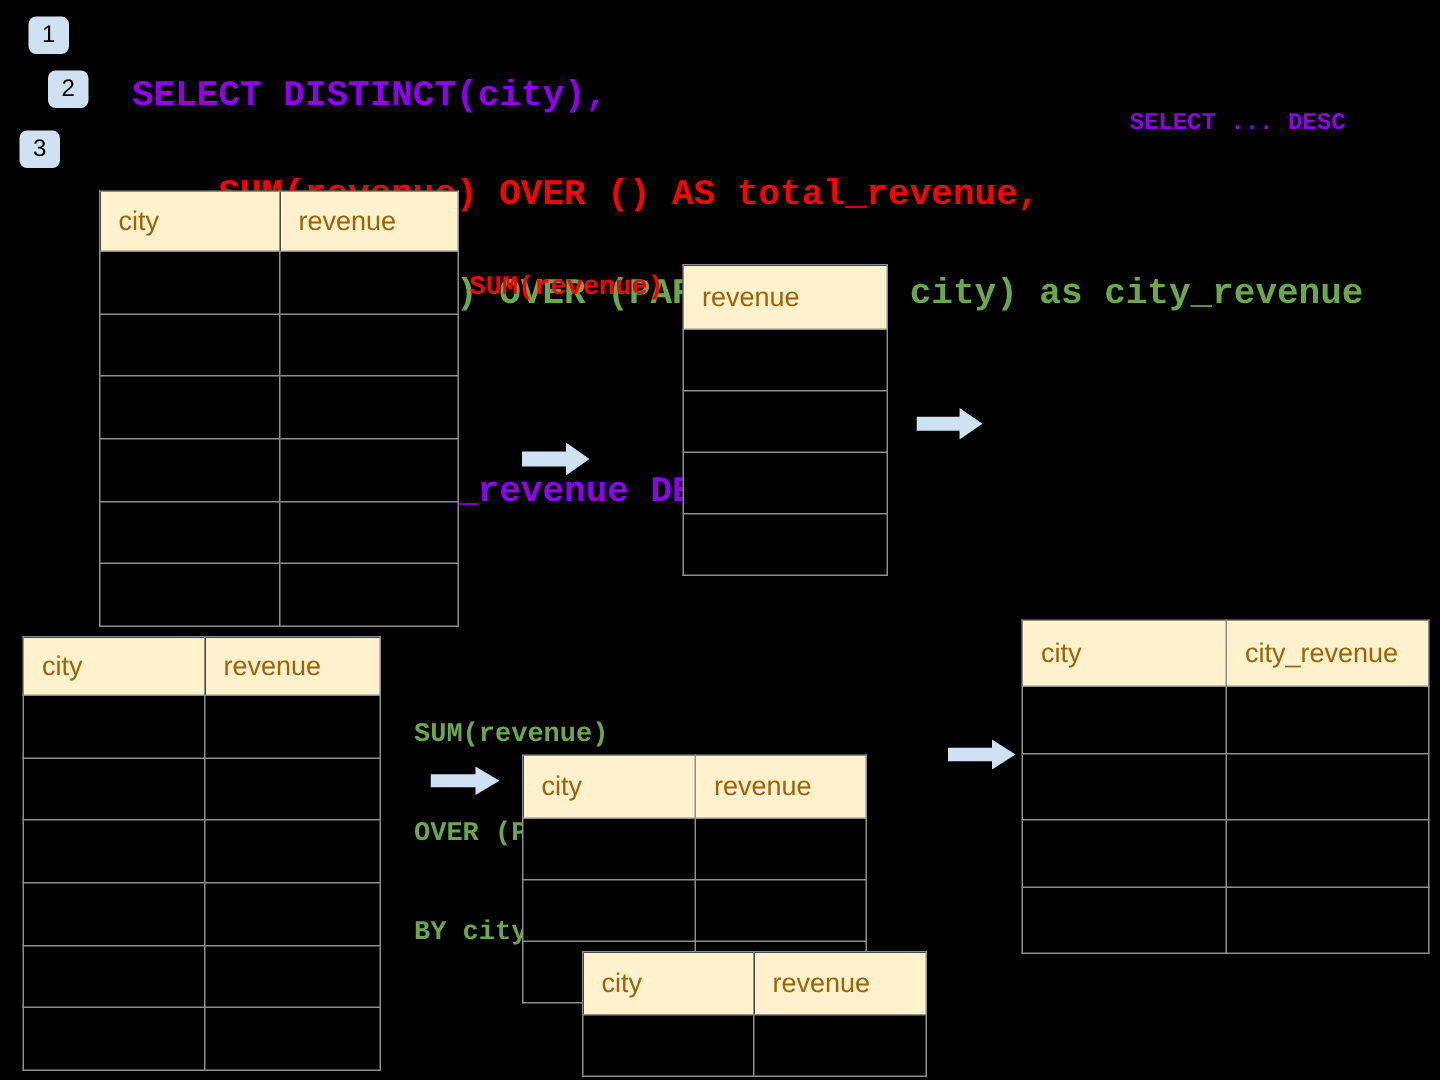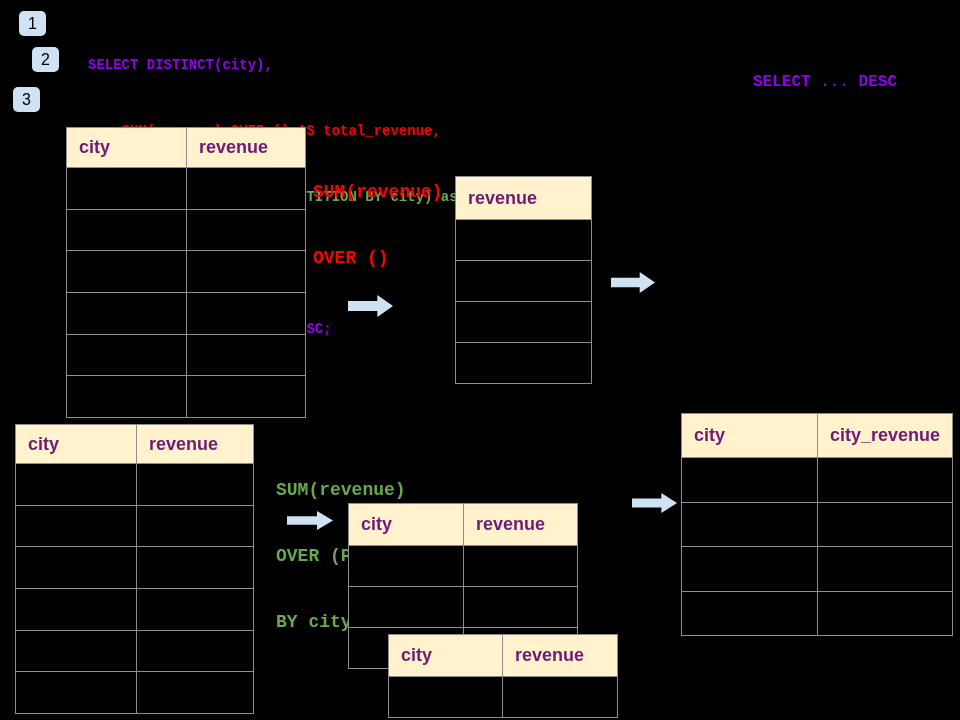--- a/index.html
+++ b/index.html
@@ -1,36 +1,36 @@
 <!DOCTYPE html>
 <html style="--purple: #9100ec; --red: #ff0000; --green: #6aa84f; --header_bg: #fff2cc; --border_gray: #8e8e8e; --arrow_blue: #cfe2f3; --page_bg: #000000;"><head>
 <meta charset="utf-8">
 <style>
   html,body{margin:0;padding:0;background:#000;}
   #slide{position:relative;width:960px;height:720px;background:var(--page_bg);
          overflow:hidden;font-family:"Liberation Sans",sans-serif;}
 
   
   .mono{font-family:"Liberation Mono","DejaVu Sans Mono",monospace;font-weight:bold;white-space:pre;}
-  #code-block{position:absolute;left:88px;top:10px;font-size:14px;line-height:22px;}
+  #code-block{position:absolute;left:88px;top:10px;font-size:24px;line-height:22px;}
   #side-note{position:absolute;left:753px;top:30px;font-size:16px;line-height:21px;}
   #label-total{position:absolute;left:313px;top:137px;font-size:18px;line-height:22px;}
   #label-partition{position:absolute;left:276px;top:435px;font-size:18px;line-height:22px;}
 
   
   .badge{position:absolute;width:27px;height:25px;border-radius:5px;background:var(--arrow_blue);
          color:#000;font-size:16px;display:flex;align-items:center;justify-content:center;}
   #badge-1{left:19px;top:11px;}
   #badge-2{left:32px;top:47px;}
   #badge-3{left:13px;top:87px;}
 
   
   table{position:absolute;border-collapse:collapse;table-layout:fixed;background:#000;}
   th,td{border:1px solid var(--border_gray);overflow:hidden;}
-  th{background:var(--header_bg);color:#701a75;font-weight:bold;font-size:18px;
+  th{background:var(--header_bg);color:#a16207;font-weight:normal;font-size:18px;
      text-align:left;padding:0 0 0 12px;}
   td{background:#000;}
 
   #tbl-source-top{left:66px;top:127px;width:239px;}
   #tbl-source-top thead tr{height:40px;} #tbl-source-top tbody tr{height:41.67px;}
 
   #tbl-total-result{left:455px;top:176px;width:136px;}
   #tbl-total-result thead tr{height:43px;} #tbl-total-result tbody tr{height:41px;}
 
   #tbl-source-bottom{left:15px;top:424px;width:238px;}
@@ -69,21 +69,20 @@
     <div style="color: rgb(145, 0, 236);">  FROM rides</div>
     <div style="color: rgb(145, 0, 236);">  ORDER by city_revenue DESC;</div>
   </div>
 
   <div id="side-note" class="mono" style="color: rgb(145, 0, 236);">
     <div>SELECT ... DESC</div>
   </div>
 
   <div id="label-total" class="mono" style="color: rgb(255, 0, 0);">
     <div>SUM(revenue)</div>
-    <div>OVER ()</div>
   </div>
 
   <div id="label-partition" class="mono" style="color: rgb(106, 168, 79);">
     <div>SUM(revenue)</div>
     <div>OVER (PARTITION</div>
     <div>BY city)</div>
   </div>
 
   <table id="tbl-source-top">
     <colgroup>

